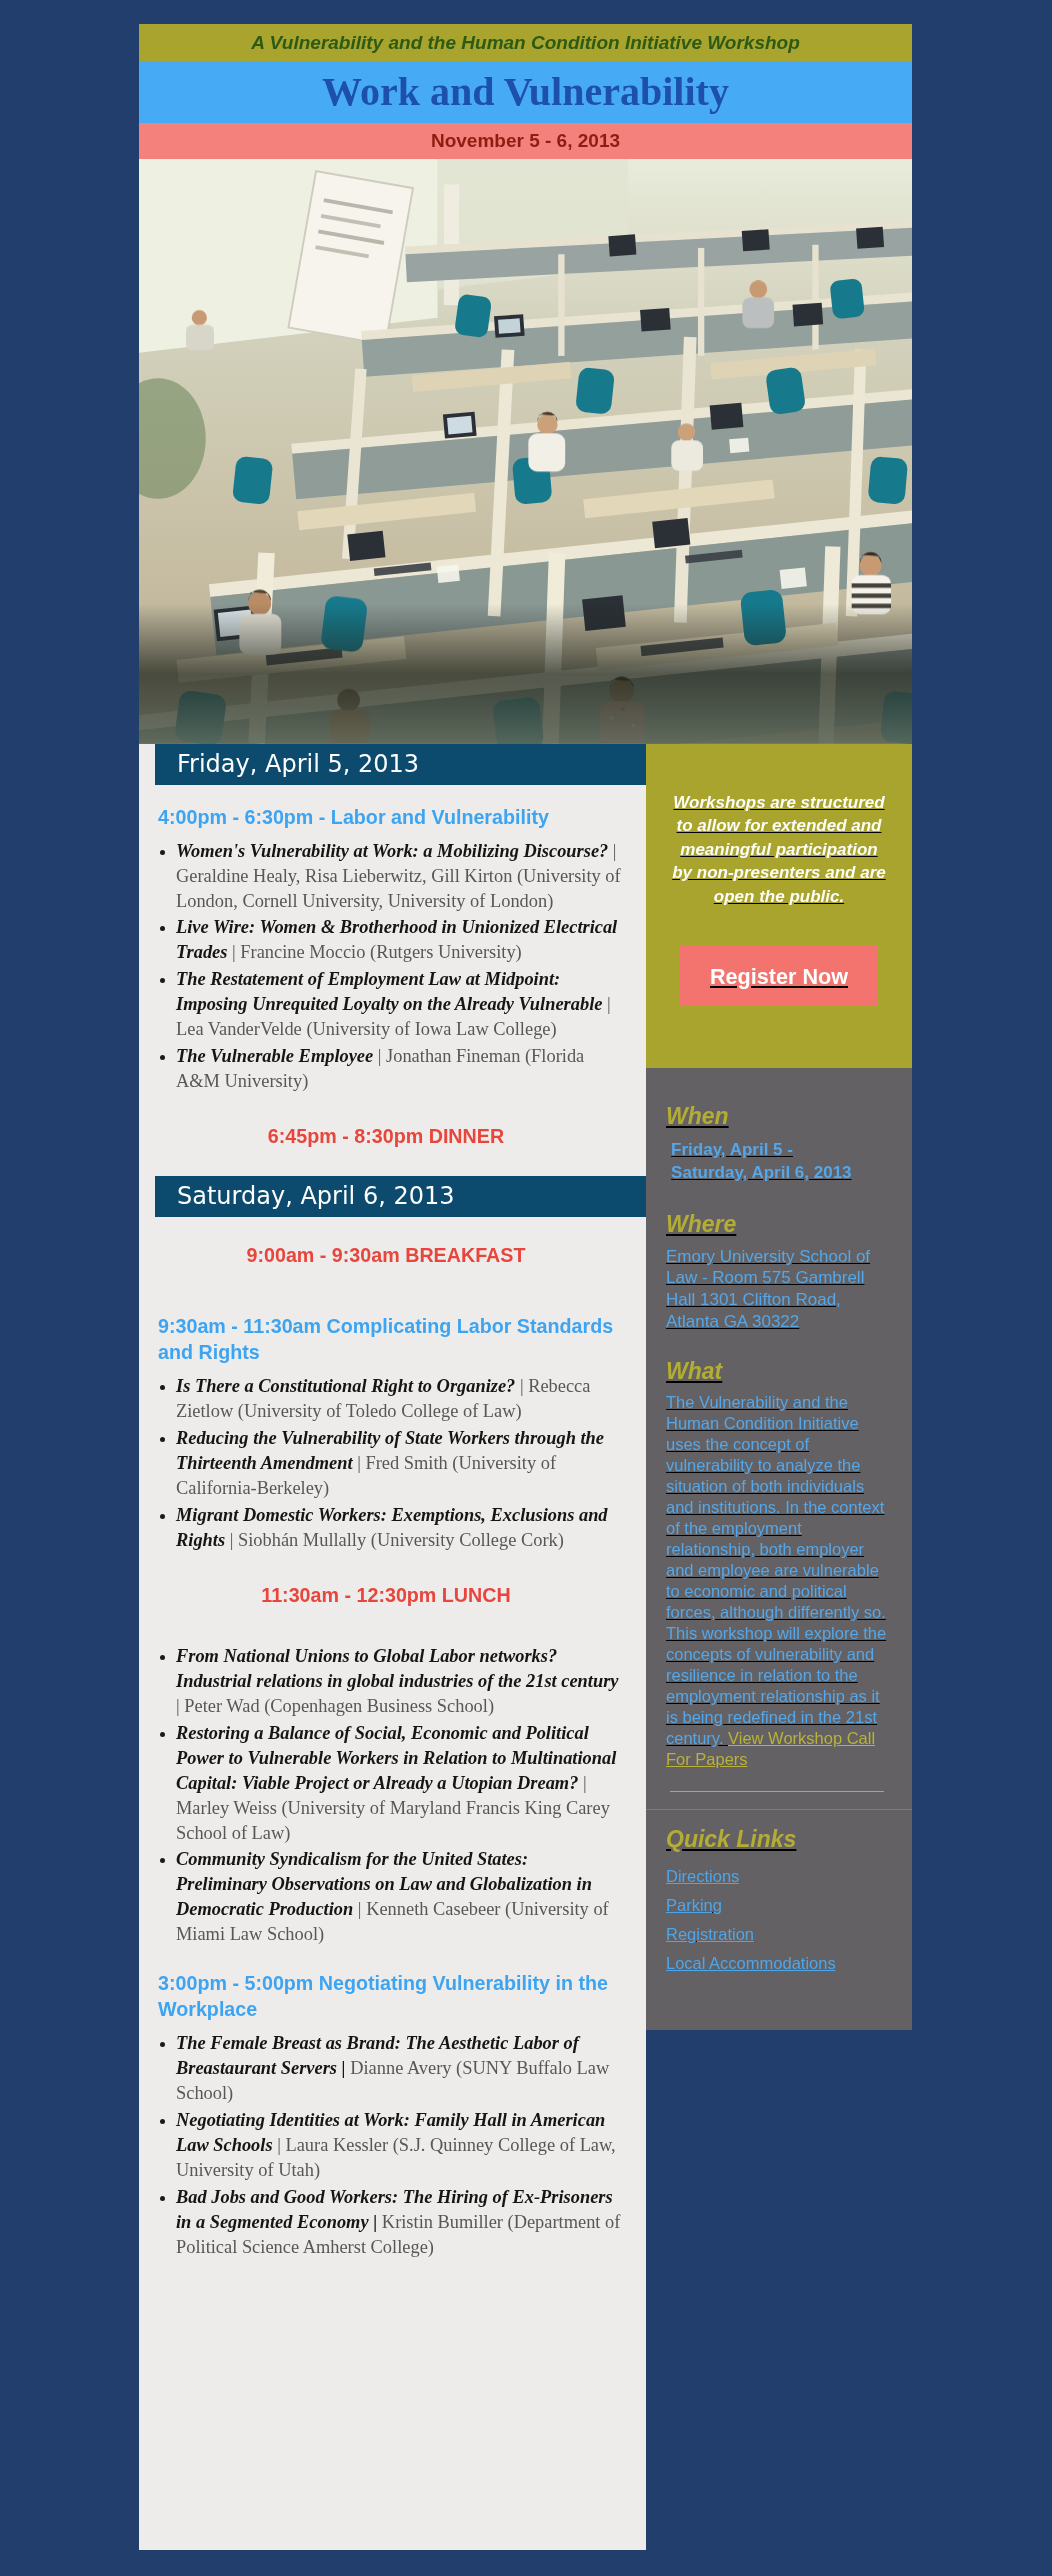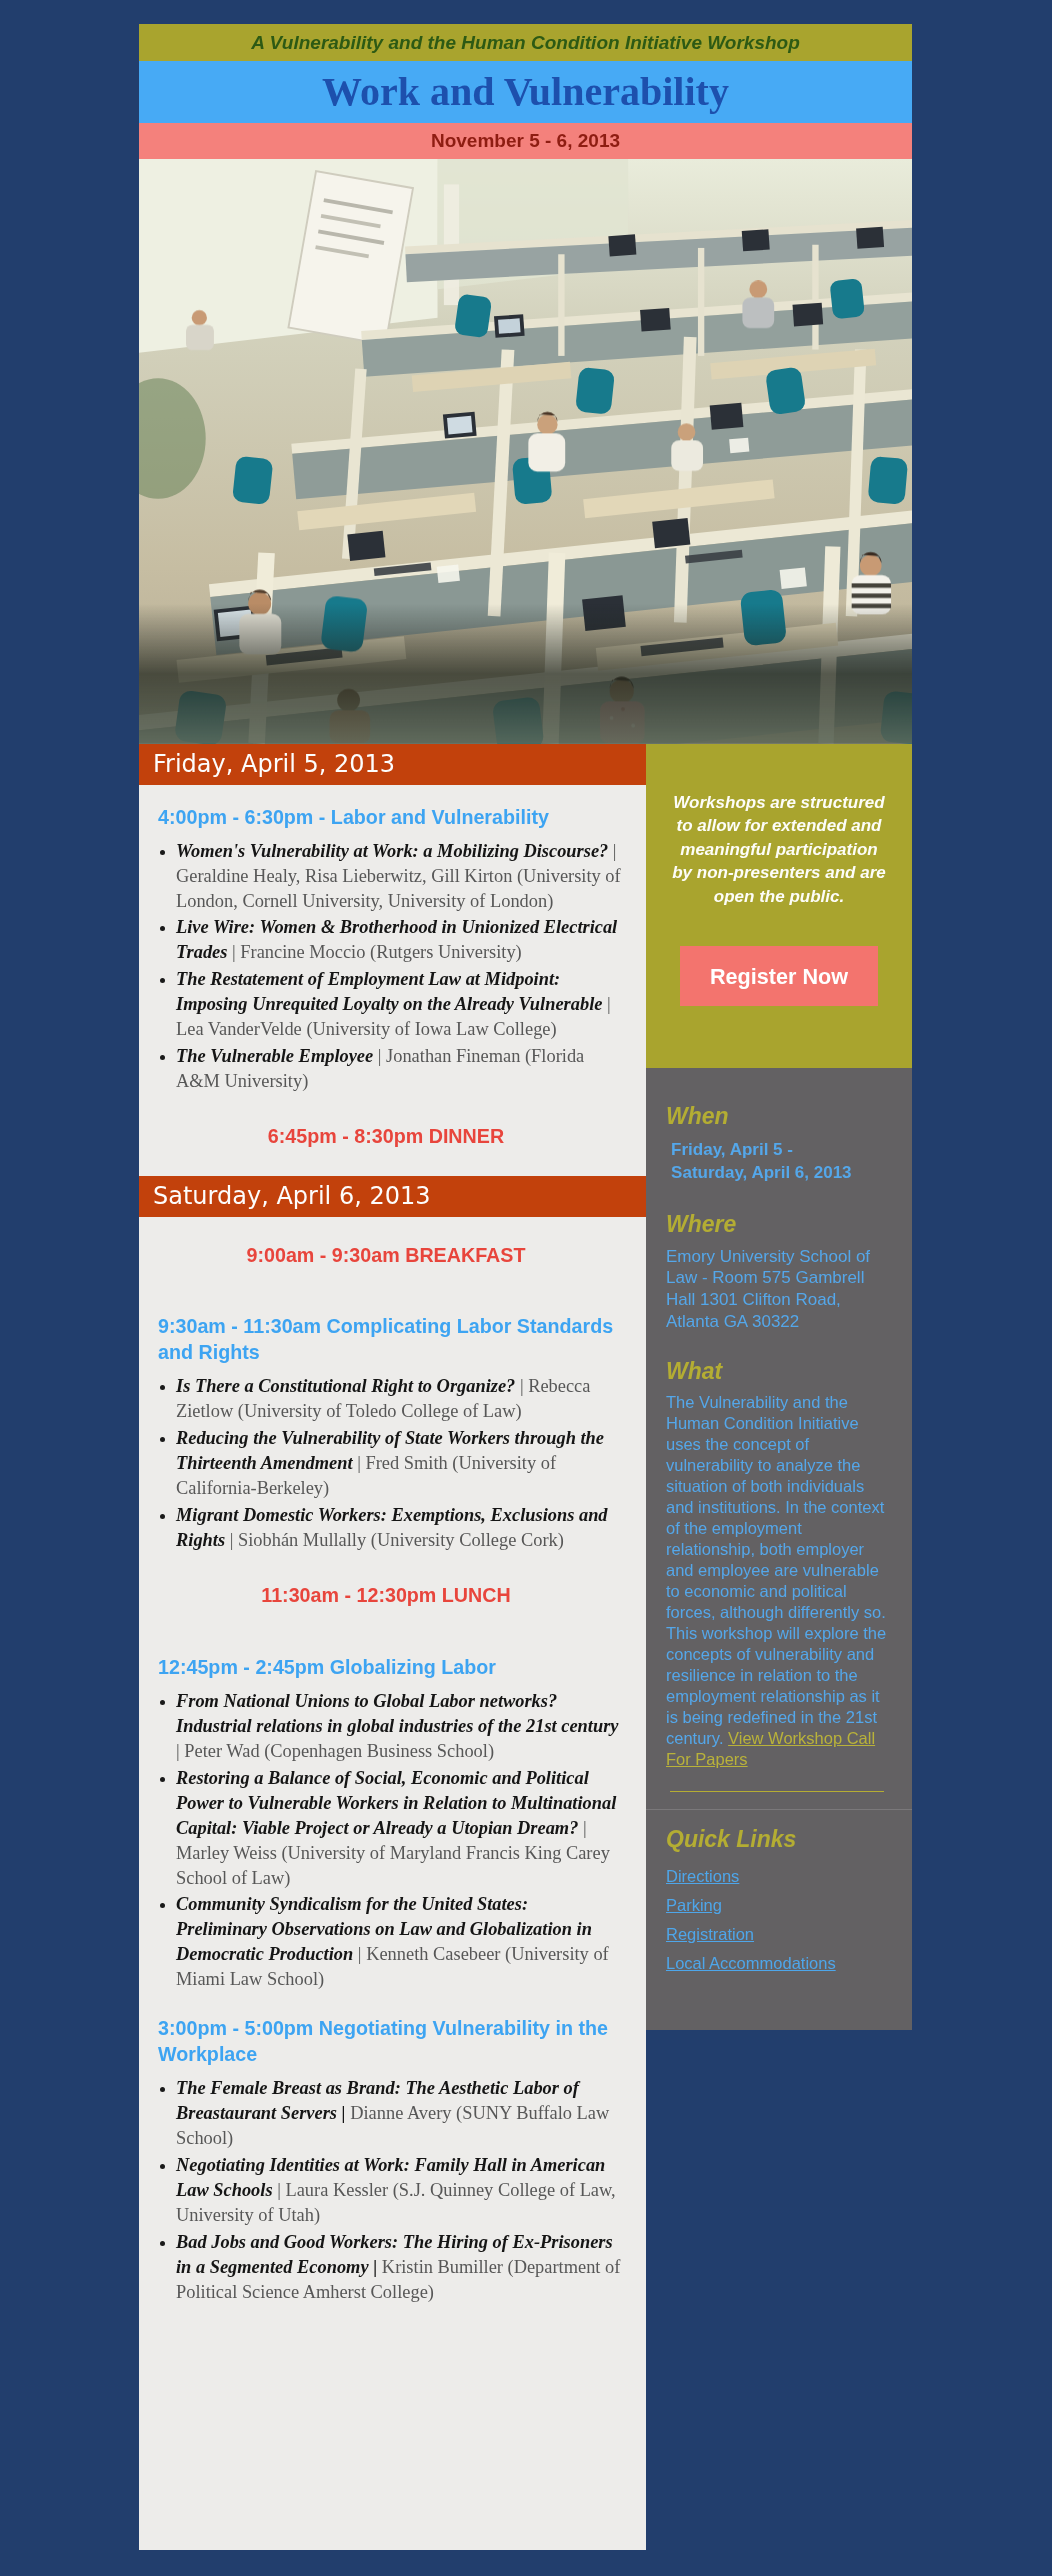--- a/index.html
+++ b/index.html
@@ -19,26 +19,26 @@
   .date-bar{height:36px;background:#f4817c;display:flex;align-items:center;justify-content:center;}
   .date-bar span{font:bold 19px/1 "Liberation Sans",sans-serif;color:#8e1d12;}
 
   
   .photo{height:585px;overflow:hidden;background:#c4bca4;}
   .photo svg{display:block;}
 
   
   .cols{display:flex;width:773px;height:1806px;}
   .left-col{width:507px;background:#edecea;height:1806px;overflow:hidden;}
-  .right-col{width:266px;height:1286px;overflow:hidden;}
-
-  
-  .day{height:41px;background:#c2410c;color:#fdfdfd;
+  .right-col{width:266px;height:1286px;overflow:hidden;text-decoration:underline;}
+
+  
+  .day{height:41px;background:#0c4a6e;color:#fdfdfd;
        font:24px/41px "DejaVu Sans","Liberation Sans",sans-serif;
-       padding-left:14px;}
+       padding-left:22px;margin-left:16px;}
   .session{color:#3da4f2;font:bold 19.7px/26px "Liberation Sans",sans-serif;
        padding:19px 29px 0 19px;}
   .meal{color:#e8453c;font:bold 19.7px/19.7px "Liberation Sans",sans-serif;
        text-align:center;padding:29px 19px 29px 6px;}
   ul.bullets{margin:9px 23px 3.8px 0;padding-left:37px;list-style:disc;}
   ul.bullets li{font:18.4px/25px "Liberation Serif",serif;color:#575757;margin-bottom:1.9px;}
   ul.bullets li::marker{color:#1a1a1a;font-size:15.3px;}
   .ptitle{font-weight:bold;font-style:italic;color:#151515;}
 
   
@@ -248,21 +248,20 @@
           <div class="meal">6:45pm - 8:30pm DINNER</div>
           <div class="day">Saturday, April 6, 2013</div>
           <div class="meal">9:00am - 9:30am  BREAKFAST</div>
           <div class="session">9:30am - 11:30am Complicating Labor Standards and Rights</div>
           <ul class="bullets">
             <li><span class="ptitle">Is There a Constitutional Right to Organize?</span><span> | Rebecca Zietlow (University of Toledo College of Law)</span></li>
             <li><span class="ptitle">Reducing the Vulnerability of State Workers through the Thirteenth Amendment</span><span> | Fred Smith (University of California-Berkeley)</span></li>
             <li><span class="ptitle">Migrant Domestic Workers: Exemptions, Exclusions and Rights</span><span> | Siobhán Mullally (University College Cork)</span></li>
           </ul>
           <div class="meal">11:30am - 12:30pm  LUNCH</div>
-          <div class="session">12:45pm - 2:45pm  Globalizing Labor</div>
           <ul class="bullets">
             <li><span class="ptitle">From National Unions to Global Labor networks? Industrial relations in global industries of the 21st century</span><span> | Peter Wad (Copenhagen Business School)</span></li>
             <li><span class="ptitle">Restoring a Balance of Social, Economic and Political Power to Vulnerable Workers in Relation to Multinational Capital: Viable Project or Already a Utopian Dream?</span><span> | Marley Weiss (University of Maryland Francis King Carey School of Law)</span></li>
             <li><span class="ptitle">Community Syndicalism for the United States: Preliminary Observations on Law and Globalization in Democratic Production</span><span> | Kenneth Casebeer (University of Miami Law School)</span></li>
           </ul>
           <div class="session">3:00pm - 5:00pm  Negotiating Vulnerability in the Workplace</div>
           <ul class="bullets">
             <li><span class="ptitle">The Female Breast as Brand: The Aesthetic Labor of Breastaurant Servers |</span><span> Dianne    Avery (SUNY Buffalo Law School)</span></li>
             <li><span class="ptitle">Negotiating Identities at Work: Family Hall in American Law Schools</span><span> | Laura Kessler (S.J. Quinney College of Law, University of Utah)</span></li>
             <li><span class="ptitle">Bad Jobs and Good Workers: The Hiring of Ex-Prisoners in a Segmented Economy |</span><span> Kristin Bumiller (Department of Political Science Amherst College)</span></li>

